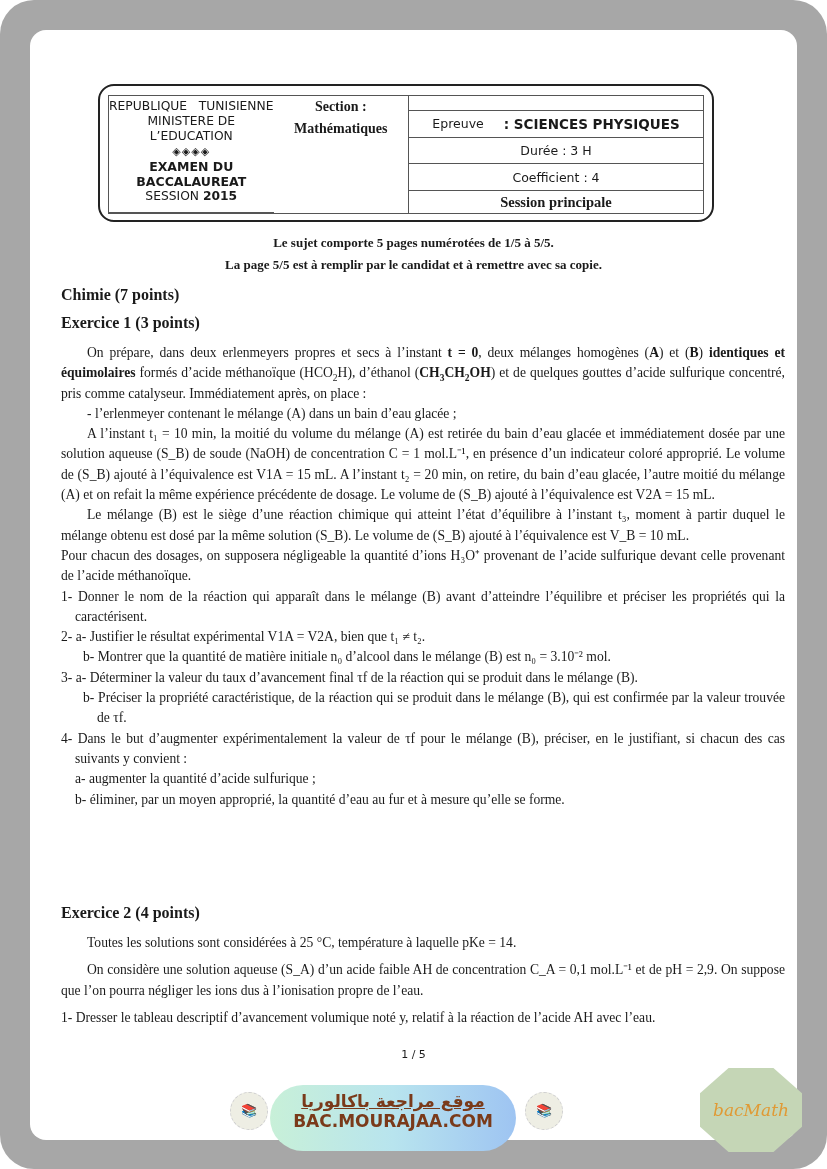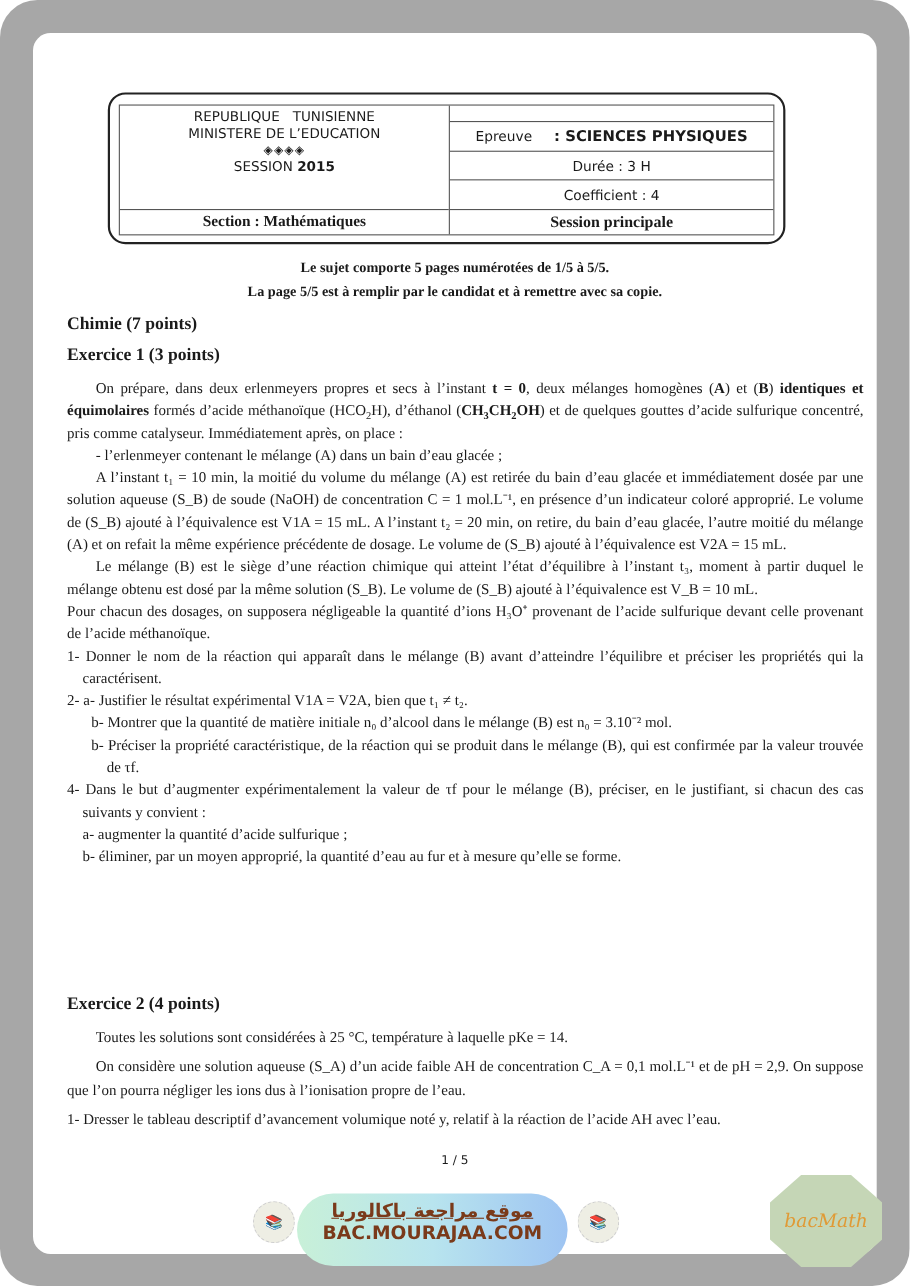--- a/index.html
+++ b/index.html
@@ -19,21 +19,21 @@
   }
   .header-box {
     position: absolute; left: 98px; top: 84px; width: 616px; height: 138px;
     border: 2.5px solid #222; border-radius: 16px; box-sizing: border-box;
   }
   .header-inner {
     position: absolute; left: 108px; top: 95px; width: 596px; height: 119px;
     border: 1px solid #555; box-sizing: border-box;
     display: grid; grid-template-columns: 300px 1fr;
   }
-  .hl { border-right: 1px solid #555; display: flex; flex-direction: column; }
+  .hl { border-right: 1px solid #555; display: flex; flex-direction: row; }
   .hl-top { flex: 1; text-align: center; font-family: "DejaVu Sans", sans-serif; font-size: 12.3px; line-height: 15px; padding-top: 3px; border-bottom: 1px solid #555; }
   .hl-top .b { font-weight: bold; font-size: 12.5px; }
   .hl-bot { height: 22px; text-align: center; font-weight: bold; font-size: 14px; line-height: 22px; }
   .hr { display: flex; flex-direction: column; }
   .hr-spacer { height: 14px; border-bottom: 1px solid #555; }
   .hr-row { flex: 1; text-align: center; font-family: "DejaVu Sans", sans-serif; font-size: 12.5px; border-bottom: 1px solid #555; display: flex; align-items: center; justify-content: center; }
   .hr-row:last-child { border-bottom: none; font-family: "Liberation Serif", serif; font-weight: bold; font-size: 14.5px; height: 22px; flex: none; }
   .hr-row .b { font-weight: bold; font-size: 13.5px; margin-left: 20px; }
   .diamonds { letter-spacing: 1px; font-size: 11px; }
 
@@ -82,20 +82,21 @@
 <div class="frame"></div>
 <div class="page"></div>
 
 <div class="header-box"></div>
 <div class="header-inner">
   <div class="hl">
     <div class="hl-top">
       <div style="white-space:pre">REPUBLIQUE   TUNISIENNE</div>
       <div>MINISTERE DE L’EDUCATION</div>
       <div class="diamonds">◈◈◈◈</div>
+      <div class="b">EXAMEN DU BACCALAUREAT</div>
       <div><span>SESSION</span> <b>2015</b></div>
     </div>
     <div class="hl-bot">Section : Mathématiques</div>
   </div>
   <div class="hr">
     <div class="hr-spacer"></div>
     <div class="hr-row">
         <span>Epreuve</span>
         <span class="b">: SCIENCES PHYSIQUES</span>
       </div>
@@ -113,20 +114,21 @@
 
 <div class="body-text" style="top:343px">
   <p class="ind"><span>On prépare, dans deux erlenmeyers propres et secs à l’instant </span><b>t = 0</b><span>, deux mélanges homogènes (</span><b>A</b><span>) et (</span><b>B</b><span>) </span><b>identiques et équimolaires</b><span> formés d’acide méthanoïque (HCO</span><sub>2</sub><span>H), d’éthanol (</span><b>CH<sub>3</sub>CH<sub>2</sub>OH</b><span>) et de quelques gouttes d’acide sulfurique concentré, pris comme catalyseur. Immédiatement après, on place :</span></p>
   <p class="bullet">-   l’erlenmeyer contenant le mélange (A) dans un bain d’eau glacée ;</p>
   <p class="ind">A l’instant t₁ = 10 min, la moitié du volume du mélange (A) est retirée du bain d’eau glacée et immédiatement dosée par une solution aqueuse (S_B) de soude (NaOH) de concentration C = 1 mol.L⁻¹, en présence d’un indicateur coloré approprié. Le volume de (S_B) ajouté à l’équivalence est V1A = 15 mL. A l’instant t₂ = 20 min, on retire, du bain d’eau glacée, l’autre moitié du mélange (A) et on refait la même expérience précédente de dosage. Le volume de (S_B) ajouté à l’équivalence est V2A = 15 mL.</p>
   <p class="ind">Le mélange (B) est le siège d’une réaction chimique qui atteint l’état d’équilibre à l’instant t₃, moment à partir duquel le mélange obtenu est dosé par la même solution (S_B). Le volume de (S_B) ajouté à l’équivalence est V_B = 10 mL.</p>
   <p>Pour chacun des dosages, on supposera négligeable la quantité d’ions H₃O⁺ provenant de l’acide sulfurique devant celle provenant de l’acide méthanoïque.</p>
   <p class="q">1- Donner le nom de la réaction qui apparaît dans le mélange (B) avant d’atteindre l’équilibre et préciser les propriétés qui la caractérisent.</p>
   <p class="q">2- a- Justifier le résultat expérimental V1A = V2A, bien que t₁ ≠ t₂.</p>
   <p class="qs">b- Montrer que la quantité de matière initiale n₀ d’alcool dans le mélange (B) est n₀ = 3.10⁻² mol.</p>
+  <p class="q">3- a- Déterminer la valeur du taux d’avancement final τf de la réaction qui se produit dans le mélange (B).</p>
   <p class="qs">b- Préciser la propriété caractéristique, de la réaction qui se produit dans le mélange (B), qui est confirmée par la valeur trouvée de τf.</p>
   <p class="q">4- Dans le but d’augmenter expérimentalement la valeur de τf pour le mélange (B), préciser, en le justifiant, si chacun des cas suivants y convient :</p>
   <p class="qss">a-   augmenter la quantité d’acide sulfurique ;</p>
   <p class="qss">b-   éliminer, par un moyen approprié, la quantité d’eau au fur et à mesure qu’elle se forme.</p>
 </div>
 
 <div class="h-sec" style="top:904px">Exercice 2  (4 points)</div>
 <div class="body-text" style="top:932px; line-height:21px">
   <p class="ind" style="margin-bottom:6px">Toutes les solutions sont considérées à  25 °C, température à laquelle pKe = 14.</p>
   <p class="ind" style="margin-bottom:6px">On considère une solution aqueuse (S_A) d’un acide faible AH de concentration C_A = 0,1 mol.L⁻¹ et de pH = 2,9. On suppose que l’on pourra négliger les ions dus à l’ionisation propre de l’eau.</p>

